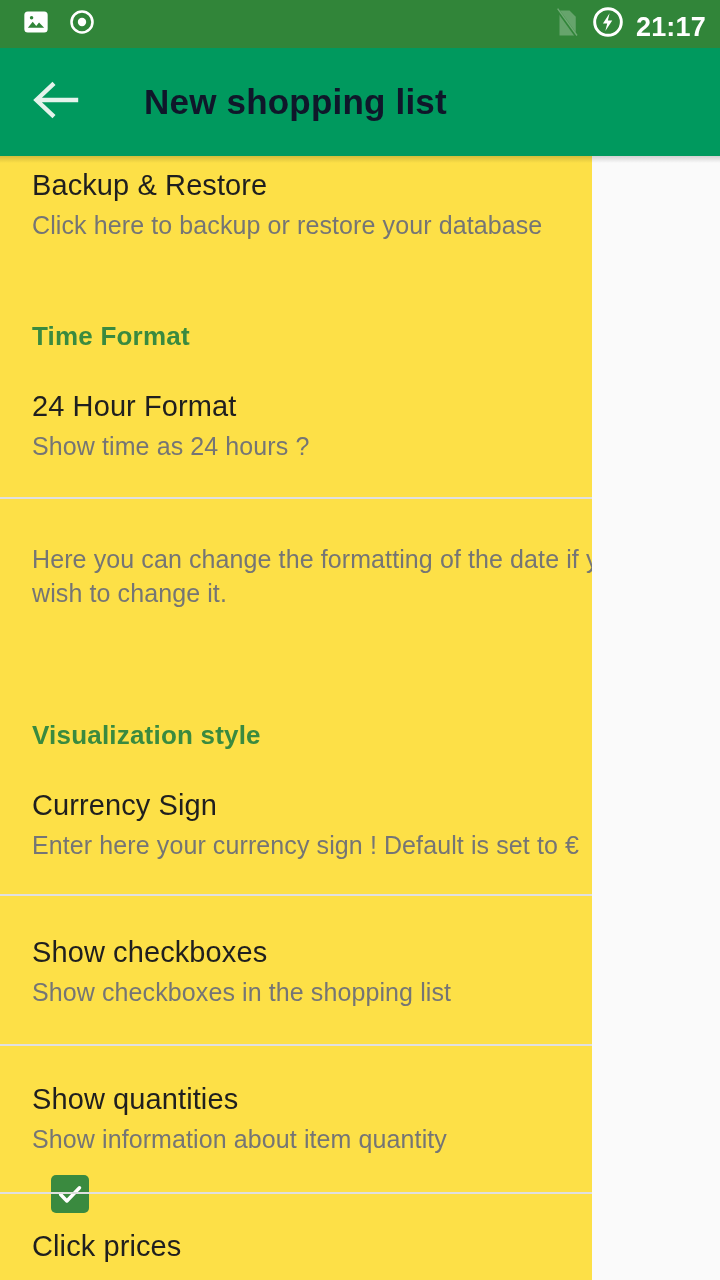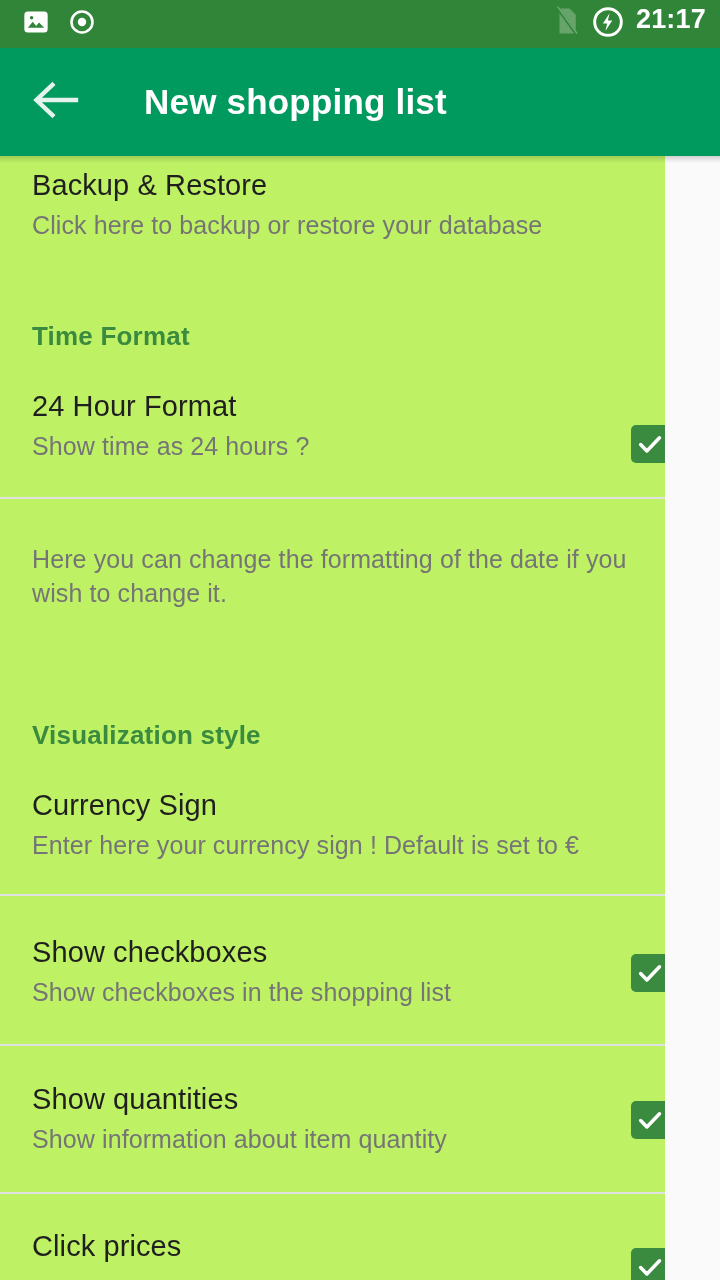--- a/index.html
+++ b/index.html
@@ -35,21 +35,21 @@
     padding: 0 14px 0 22px;
   }
   .status-left {
     display: flex;
     align-items: center;
     gap: 18px;
   }
   .status-right {
     margin-left: auto;
     display: flex;
-    align-items: flex-start;
+    align-items: flex-end;
     gap: 12px;
   }
   .status-clock {
     color: #ffffff;
     font-size: 27px;
     font-weight: bold;
     letter-spacing: 0.2px;
     line-height: 1;
     padding-bottom: 1px;
   }
@@ -69,44 +69,44 @@
   .back-btn {
     width: 72px;
     height: 72px;
     margin-left: 20px;
     display: flex;
     align-items: center;
     justify-content: center;
     cursor: pointer;
   }
   .app-title {
-    color: #ffffff;
+    color: #0f172a;
     font-size: 35px;
     font-weight: bold;
     margin-left: 52px;
     letter-spacing: 0.2px;
     white-space: nowrap;
   }
   .app-bar-shadow {
     position: absolute;
     top: 156px; left: 0;
     width: 720px;
     height: 7px;
     background: linear-gradient(to bottom, rgba(0,0,0,0.16), rgba(0,0,0,0));
     pointer-events: none;
     z-index: 5;
   }
 
   
   .content {
     position: absolute;
     top: 156px; left: 0;
-    width: 665px;
+    width: 592px;
     height: 1124px;
-    background: #bef264;
+    background: #fde047;
     overflow: hidden;
   }
 
   .pref-row {
     position: relative;
     box-sizing: border-box;
     padding: 0 32px;
     display: flex;
     align-items: flex-start;
   }
@@ -267,21 +267,21 @@
         <div class="checkbox" style="margin-top:19px;">
           <svg width="30" height="30" viewBox="0 0 24 24">
             <path d="M4.5 12.4l5 5.2L19.6 7" fill="none" stroke="#ffffff" stroke-width="2.8" stroke-linecap="round" stroke-linejoin="round"></path>
           </svg>
         </div>
       </div>
     </div>
 
     <div class="abs divider" style="top:888px;"></div>
 
-    <div class="abs pref-row" style="top:926px;">
+    <div class="abs pref-row" style="top:926px;flex-direction:column;">
       <div class="pref-texts">
         <div class="pref-title">Show quantities</div>
         <div class="pref-summary">Show information about item quantity</div>
       </div>
       <div class="pref-check-slot">
         <div class="checkbox" style="margin-top:19px;">
           <svg width="30" height="30" viewBox="0 0 24 24">
             <path d="M4.5 12.4l5 5.2L19.6 7" fill="none" stroke="#ffffff" stroke-width="2.8" stroke-linecap="round" stroke-linejoin="round"></path>
           </svg>
         </div>

